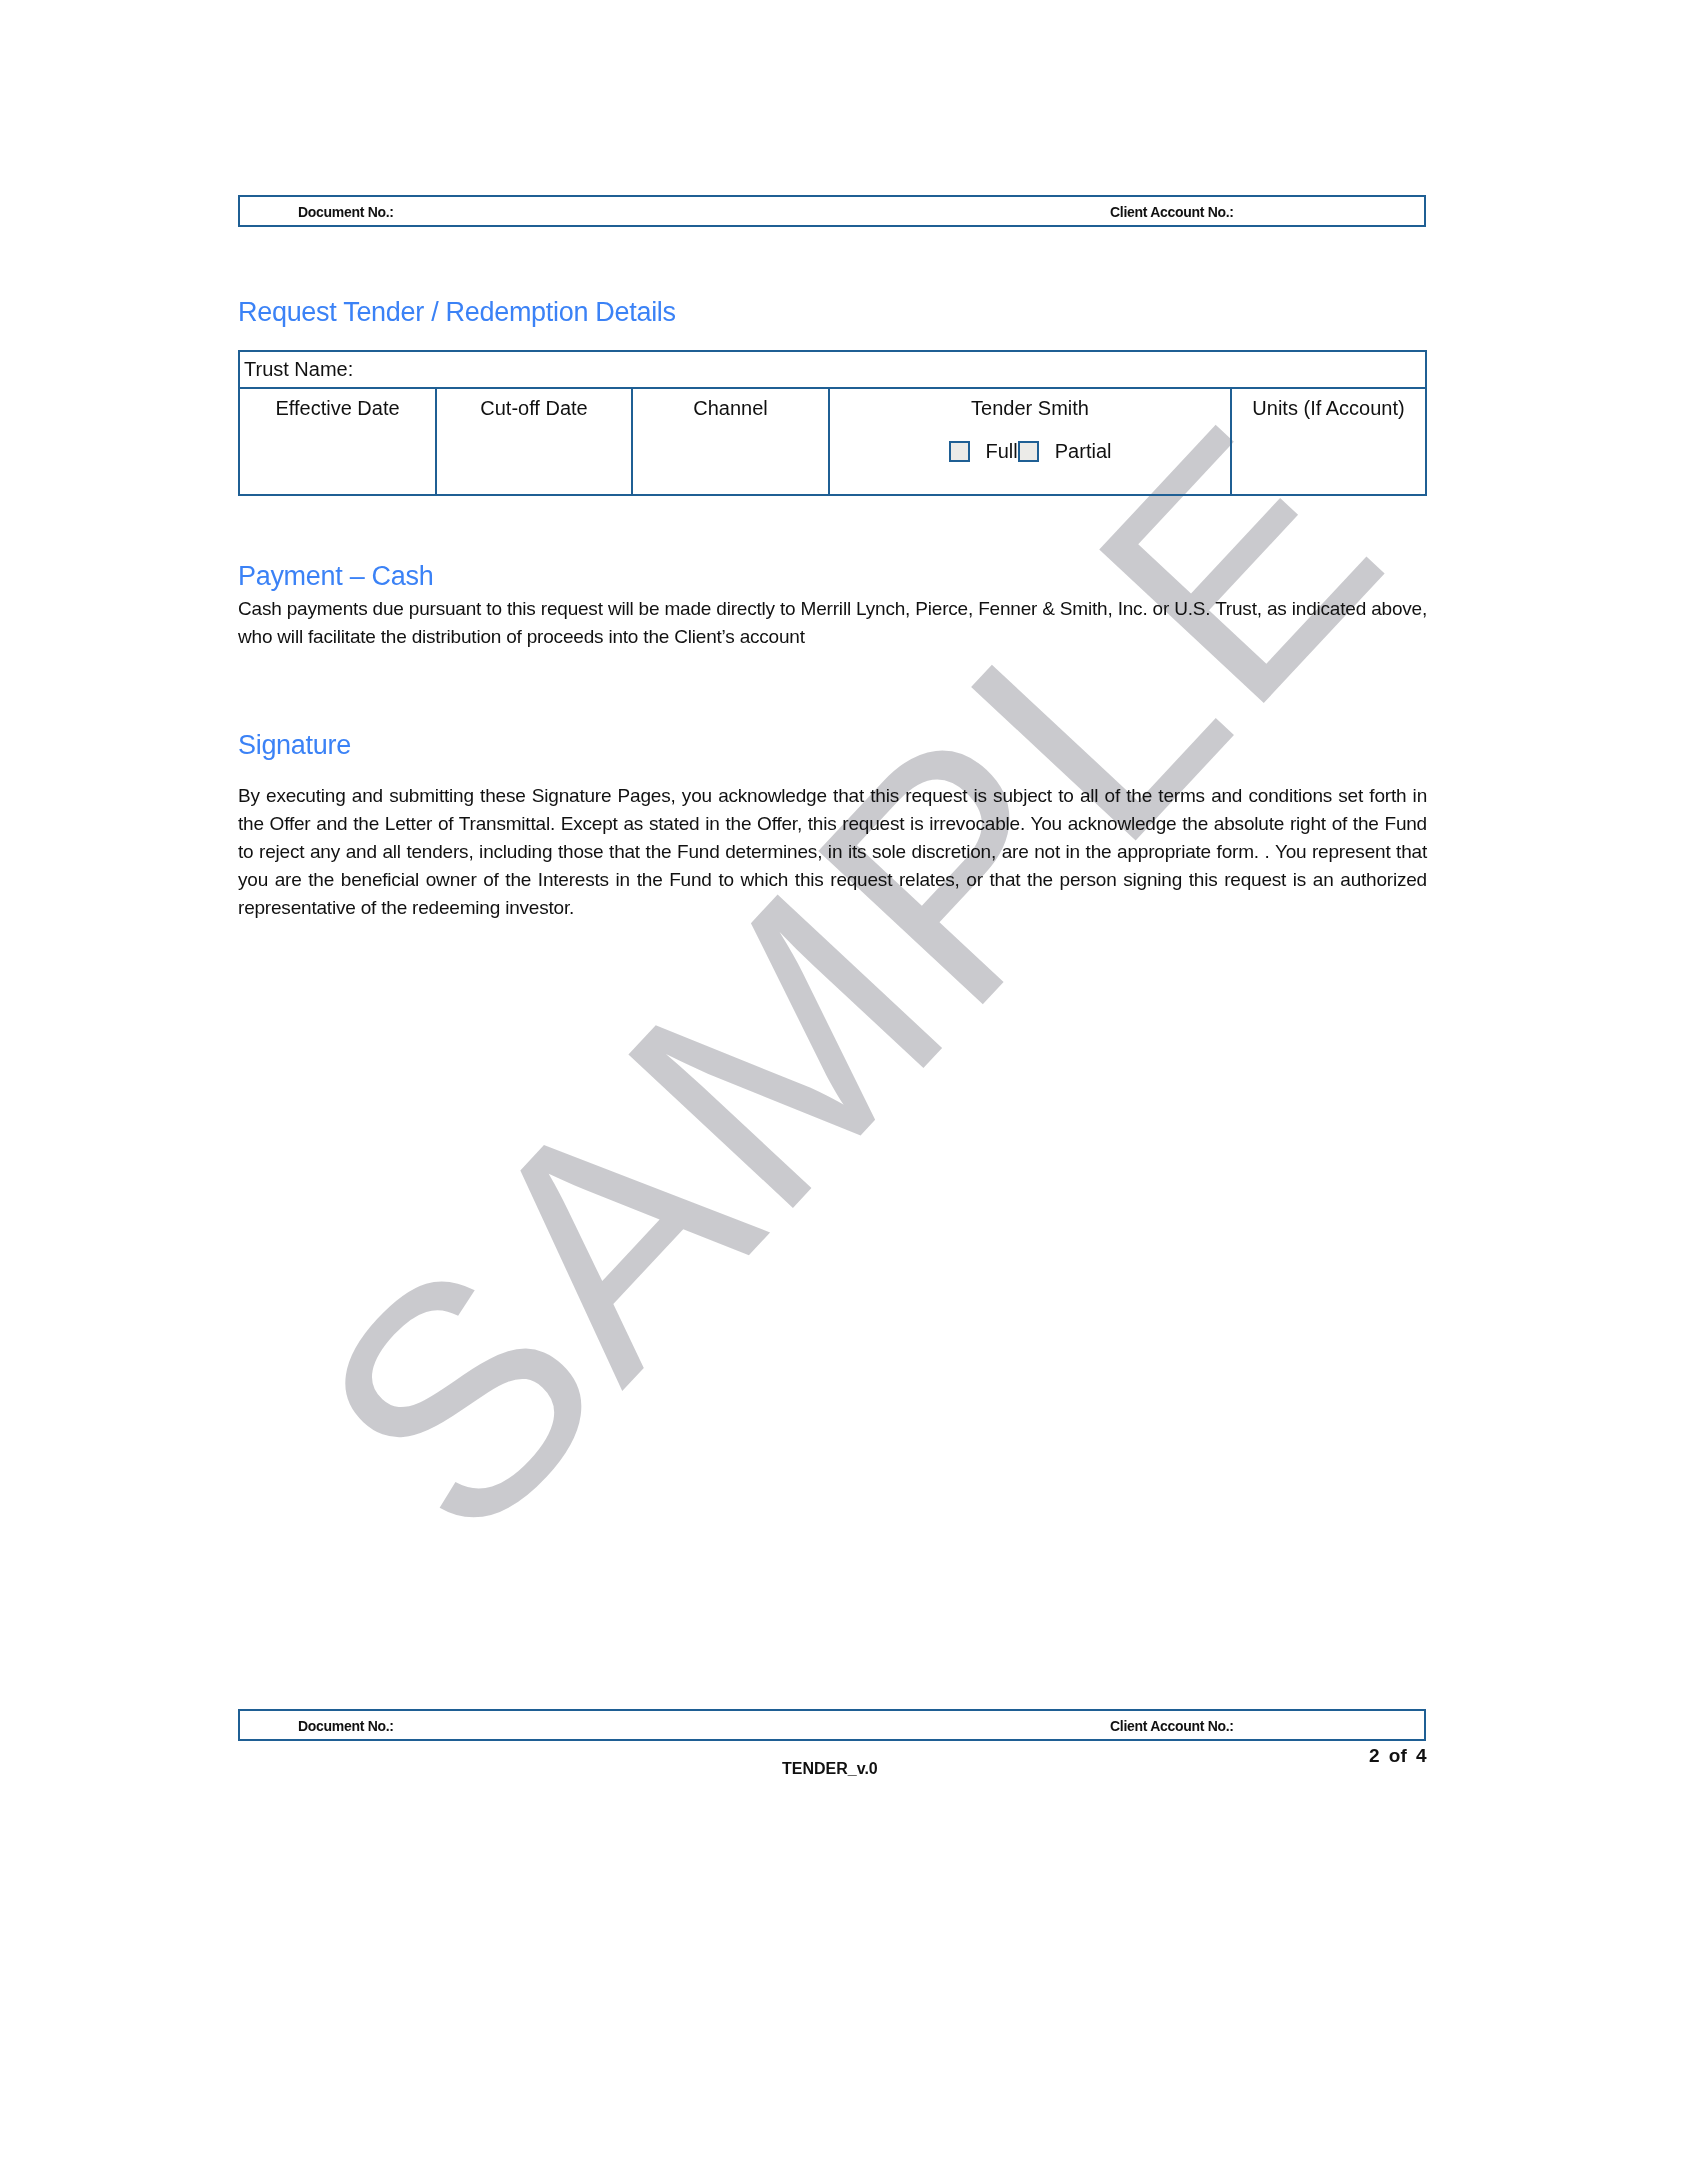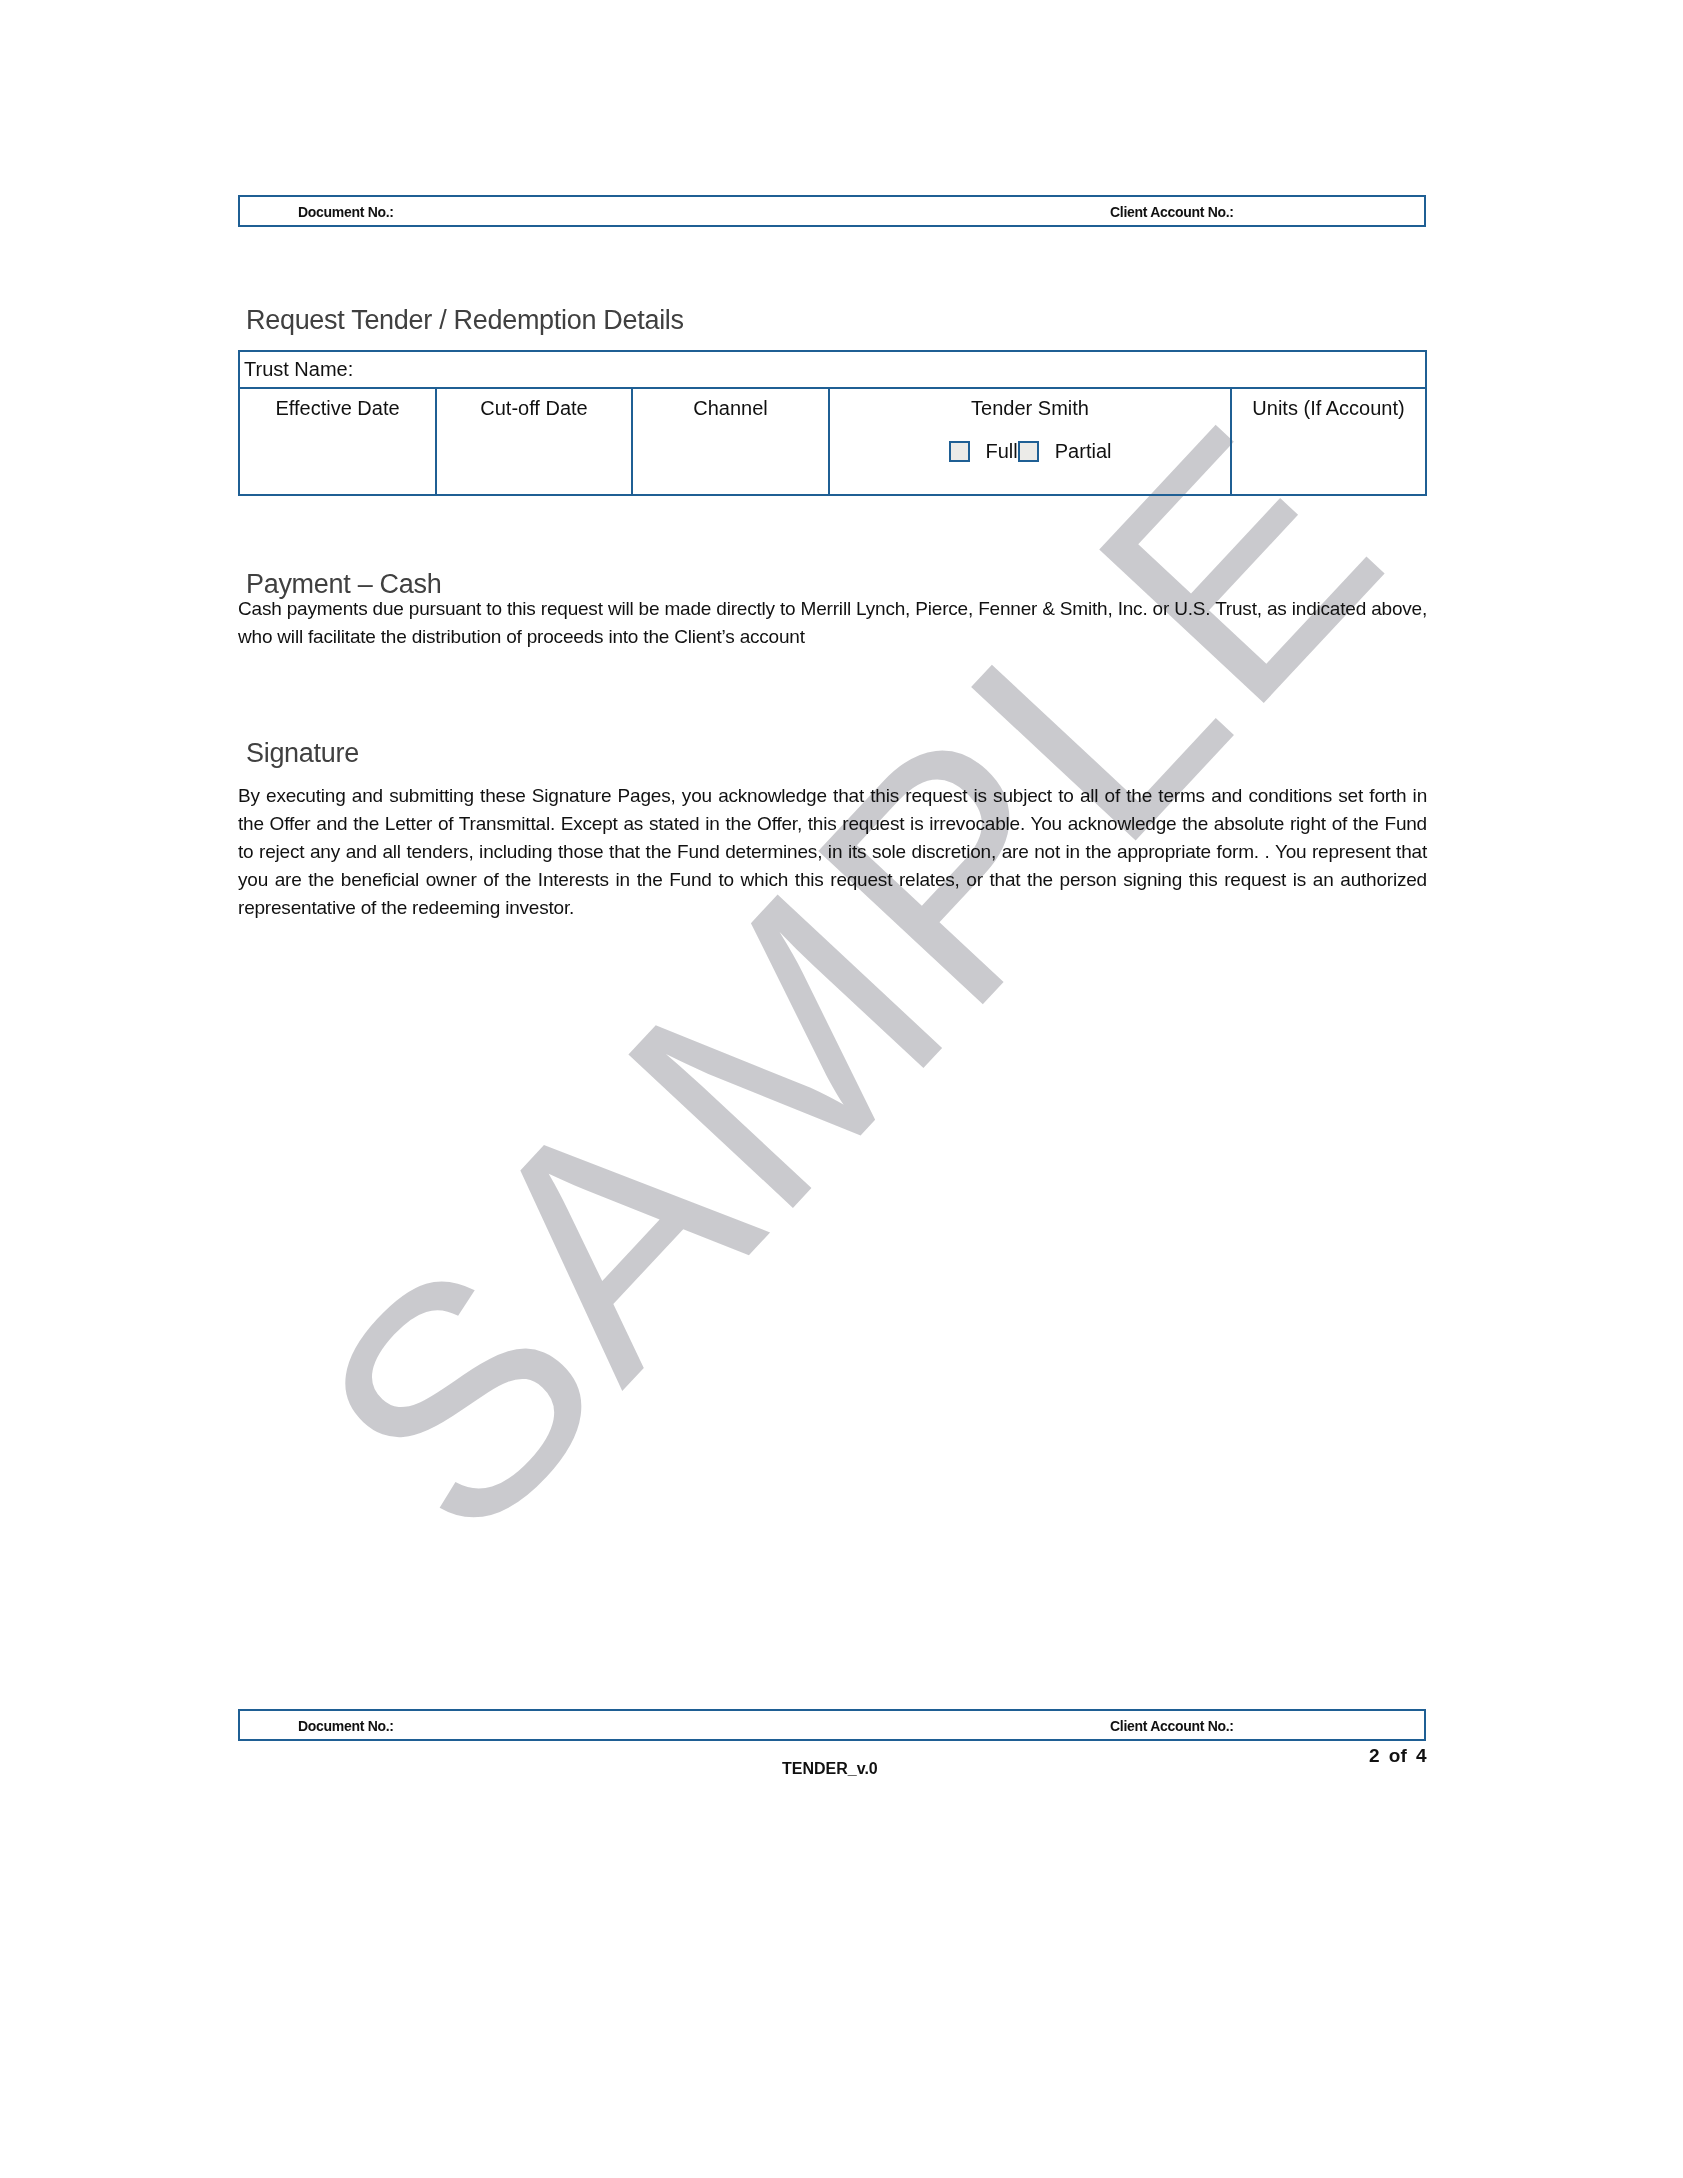--- a/index.html
+++ b/index.html
@@ -3,22 +3,22 @@
 <meta charset="utf-8">
 <style>
   html, body { margin:0; padding:0; background:#ffffff; }
   body { width:1683px; height:2178px; position:relative; overflow:hidden;
          font-family:"Liberation Sans", "DejaVu Sans", sans-serif; color:#111; }
   .idbox { position:absolute; left:238px; width:1188px; height:32px;
            border:2px solid #1f5f94; box-sizing:border-box; }
   .idbox .lbl { position:absolute; top:7px; font-size:14px; font-weight:bold; letter-spacing:-0.3px; color:#111;margin-left:36px; }
   .idbox .doc { left:22px; }
   .idbox .acct { left:834px; }
-  h2.sec { position:absolute; margin:8px; left:238px; font-size:27px; font-weight:normal;
-           color:#404040; letter-spacing:-0.3px; }
+  h2.sec { position:absolute; margin:0; left:238px; font-size:27px; font-weight:normal;
+           color:#3b82f6; letter-spacing:-0.3px; }
   table.tender { position:absolute; left:238px; top:350px; width:1189px; border-collapse:collapse; }
   table.tender td { border:2px solid #1f5f94; vertical-align:top; padding:4px; }
   .fund-row td { height:37px; font-size:20px; padding:6px 4px 0 4px !important; box-sizing:border-box; }
   .col-head { text-align:center; font-size:20px; padding-top:8px !important; height:107px; box-sizing:border-box; }
   .cb-wrap { display:flex; justify-content:center; margin-top:20px; }
   .cb { display:flex; align-items:center; gap:16px; font-size:20px; }
   .cb .box { width:21px; height:21px; border:2px solid #1f5f94; background:#ecebe8; box-sizing:border-box; }
   p.para { position:absolute; left:238px; width:1189px; margin:0; font-size:19px; line-height:28px;
            text-align:justify; letter-spacing:-0.2px; color:#111; }
   .watermark { position:absolute; left:851px; top:980px; transform:translate(-50%,-50%) rotate(-47deg);

